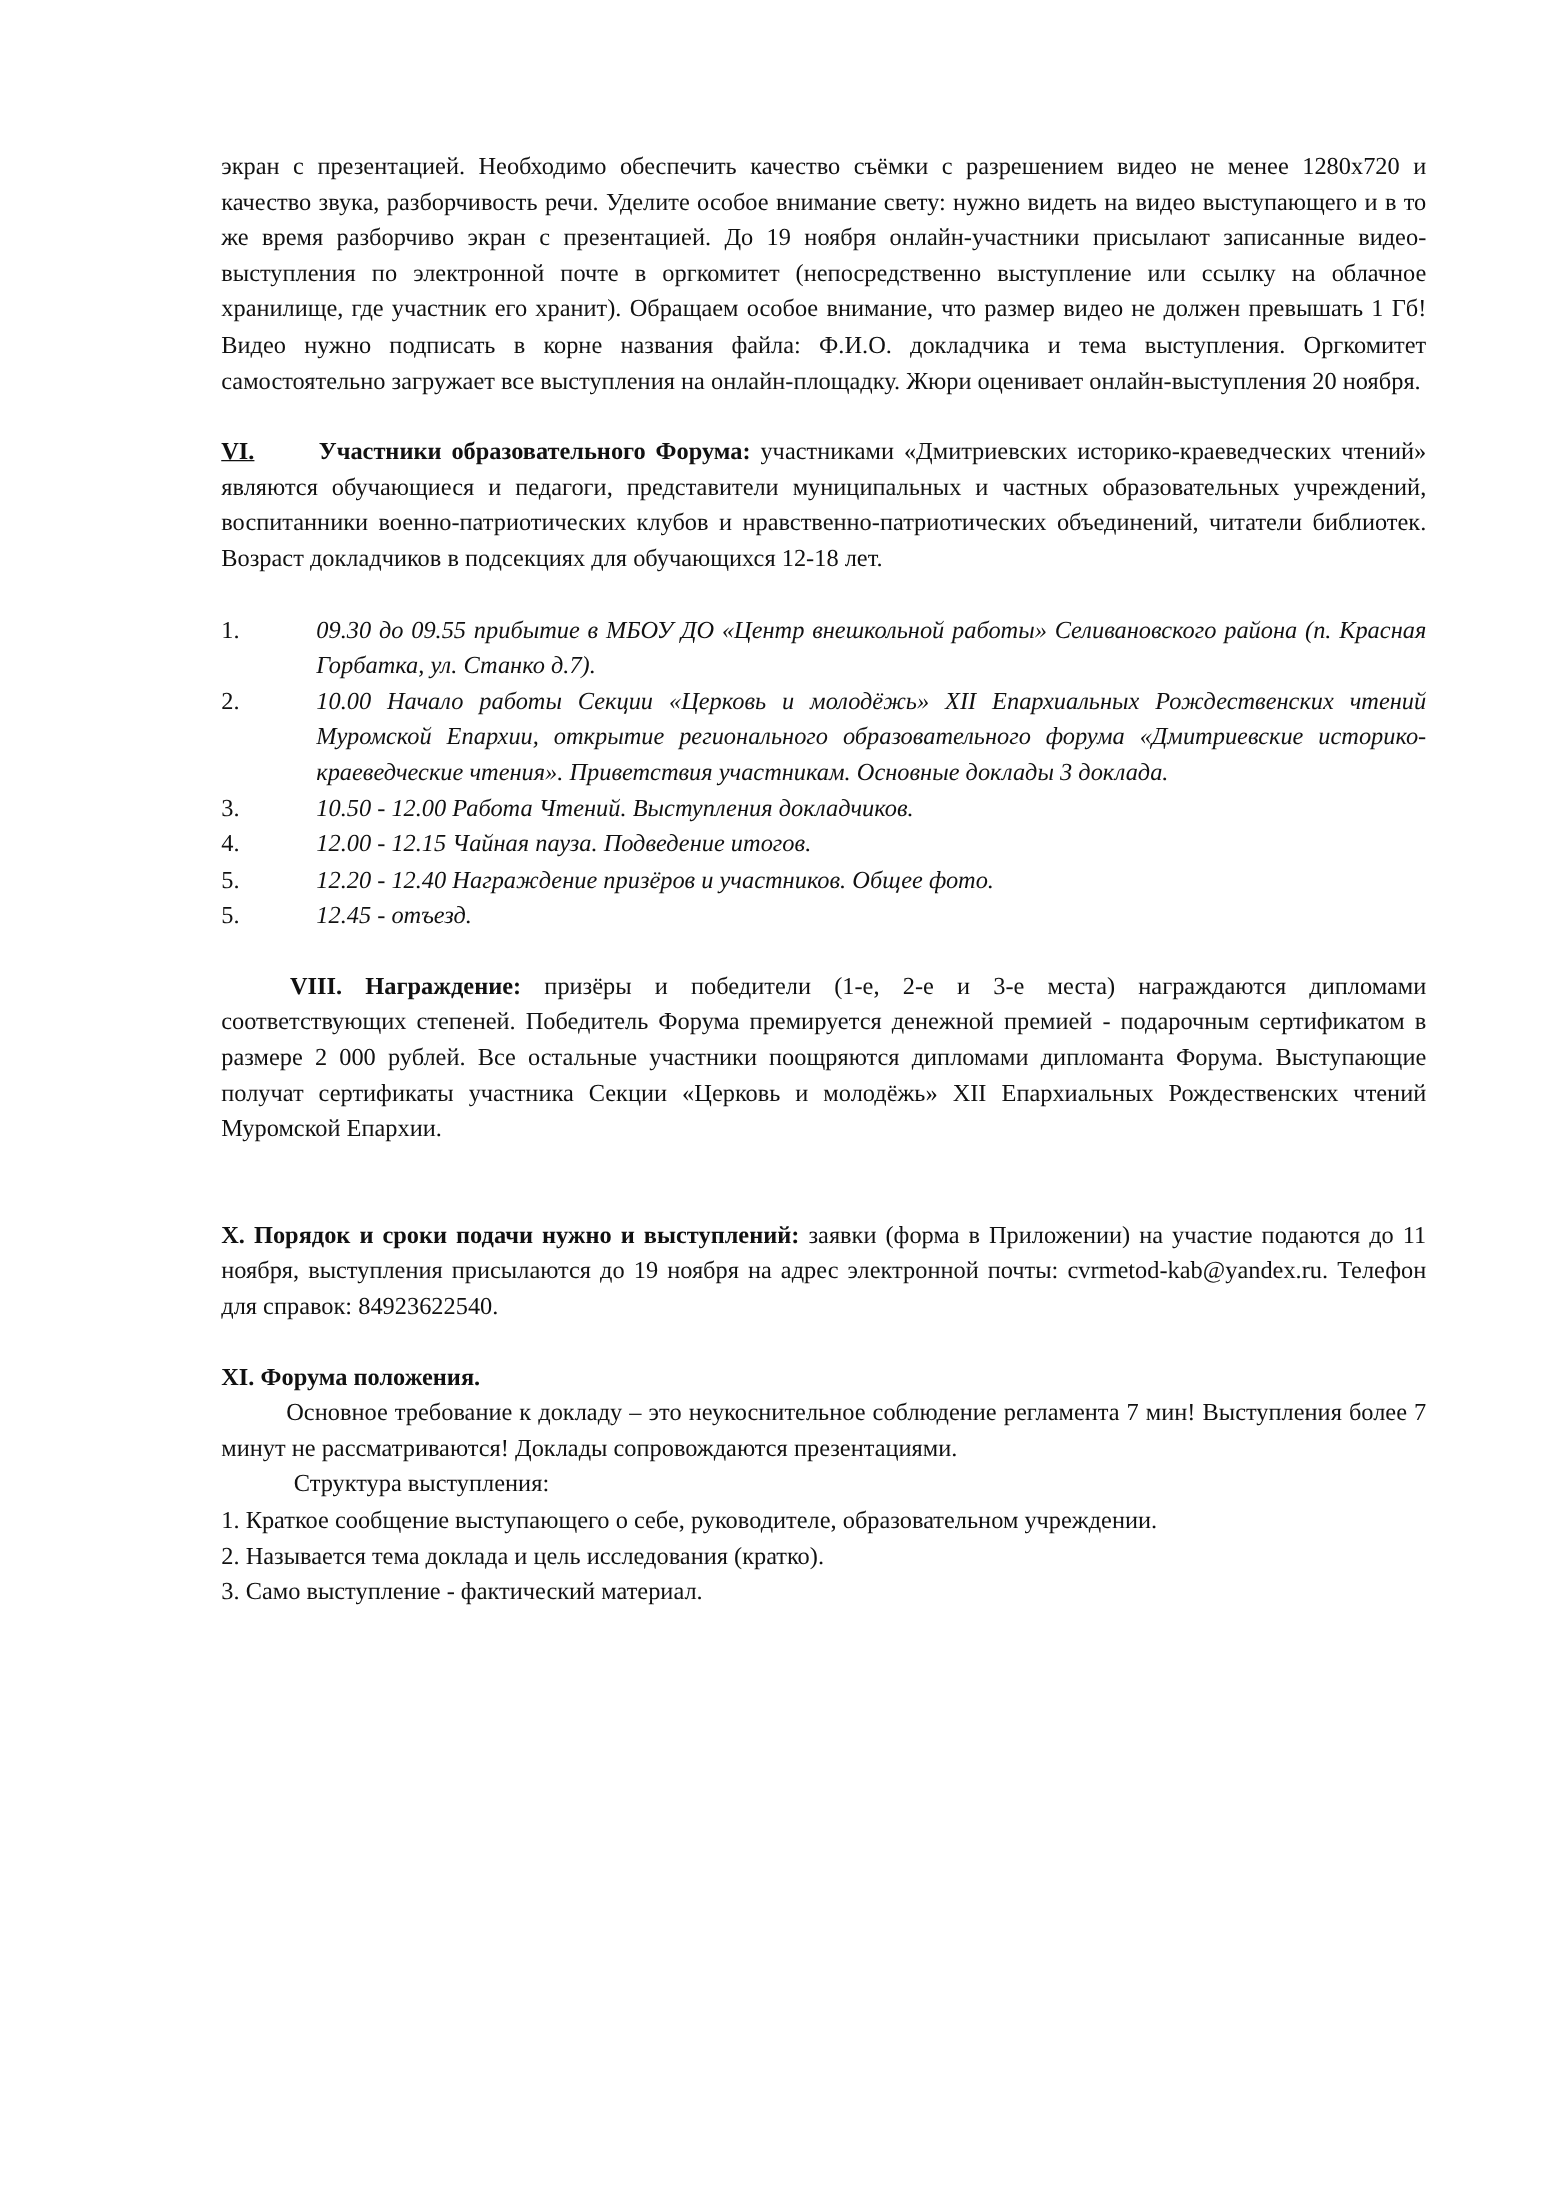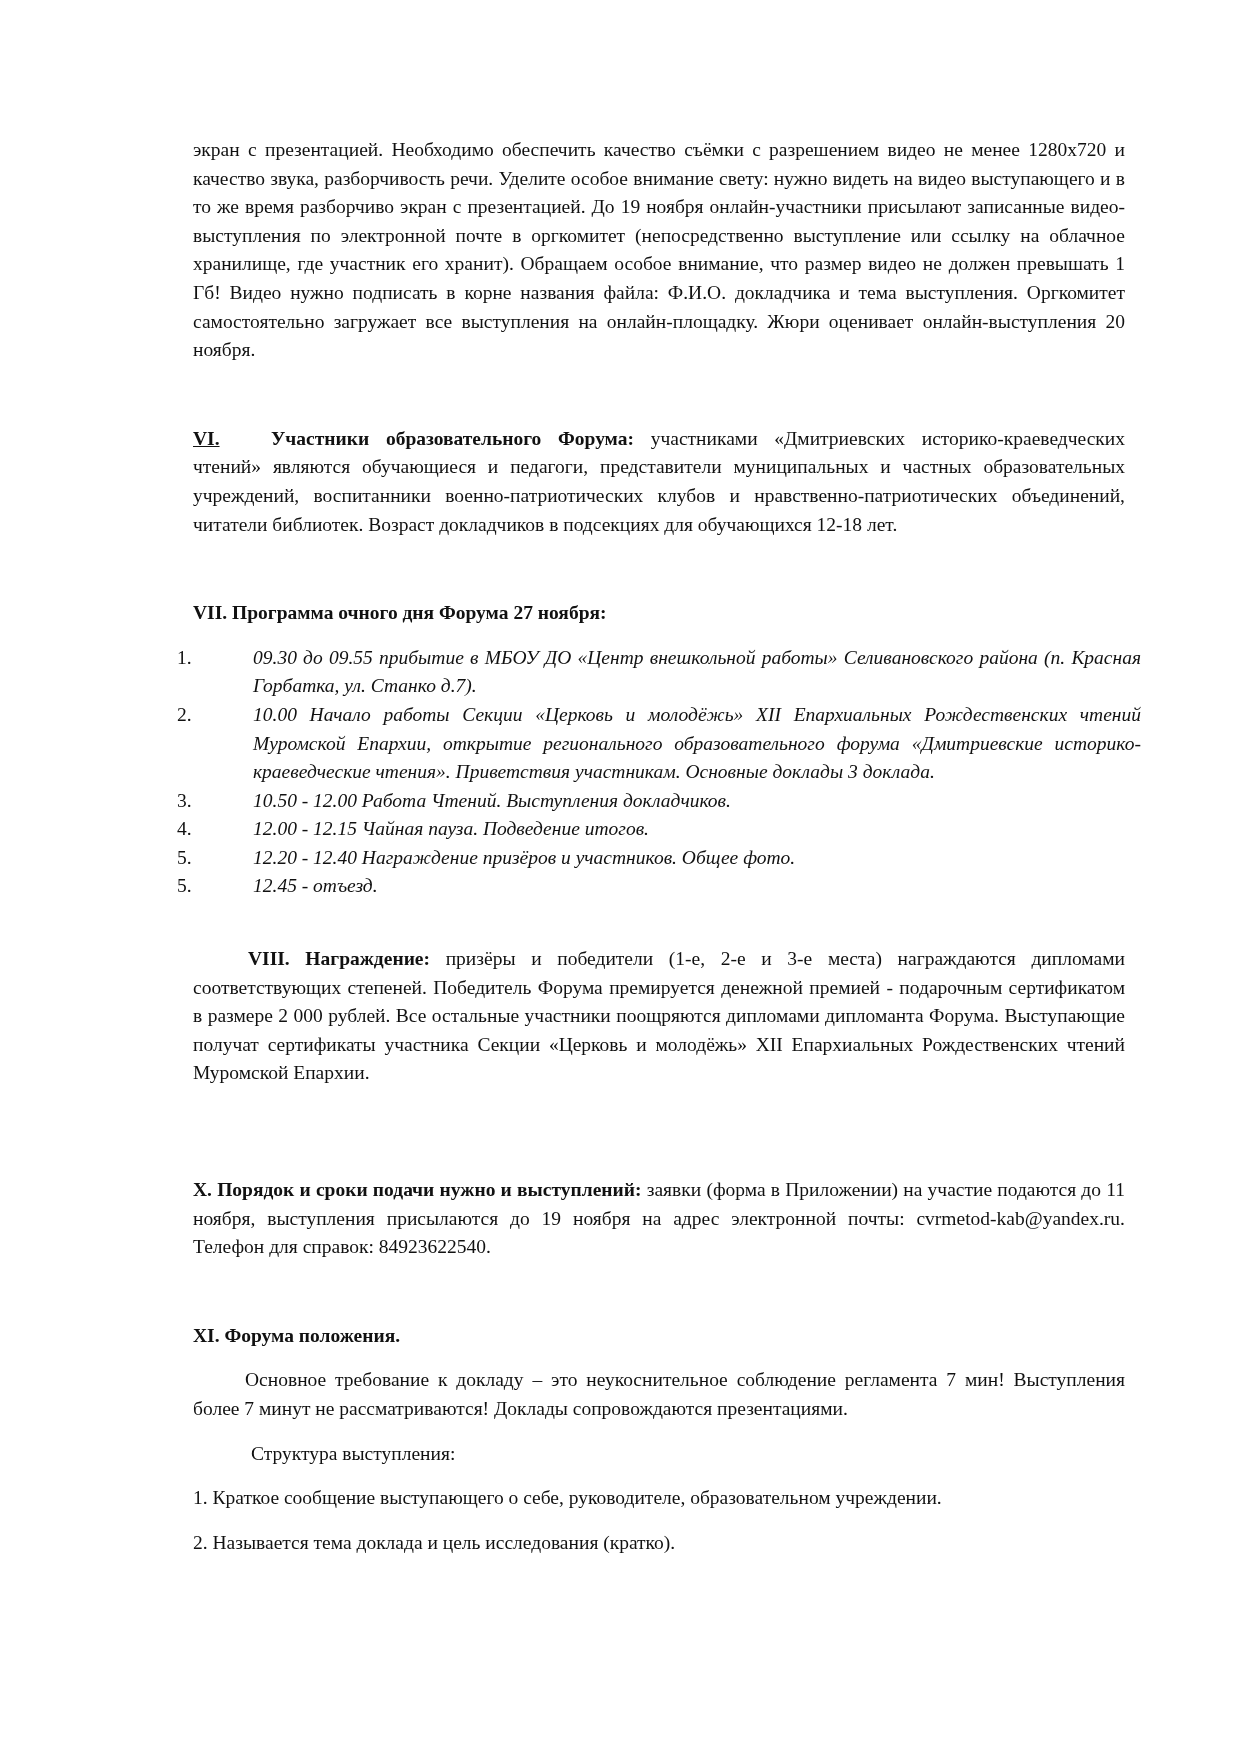--- a/index.html
+++ b/index.html
@@ -1,41 +1,40 @@
 <!DOCTYPE html>
 <html><head>
 <meta charset="utf-8">
 <style>
   html, body { margin: 0; padding: 0; background: #ffffff; }
   body { width: 1241px; height: 1754px; position: relative; overflow: hidden;
          font-family: "Liberation Serif", "DejaVu Serif", serif; color: #111; }
   .page { position: absolute; left: 177px; top: 120px; width: 964px;
           font-size: 19.5px; line-height: 28.6px; }
-  p { margin: 16px; text-align: justify; }
+  p { margin: 0; text-align: justify; }
   .gap { height: 28px; }
   b { font-weight: bold; }
   .sec-num { display: inline-block; width: 78px; font-weight: bold; text-decoration: underline; }
   .item { display: flex; text-align: left; }
   .item .n { width: 76px; flex: none; }
   .item .t { flex: 1; text-align: justify; font-style: italic; }
   .item .t.last { text-align-last: left; }
   .indent { text-indent: 55px; }
 </style>
 </head>
 <body>
 
 <div class="page">
 
   <p>экран с презентацией. Необходимо обеспечить качество съёмки с разрешением видео не менее 1280х720 и качество звука, разборчивость речи. Уделите особое внимание свету: нужно видеть на видео выступающего и в то же время разборчиво экран с презентацией. До 19 ноября онлайн-участники присылают записанные видео-выступления по электронной почте в оргкомитет (непосредственно выступление или ссылку на облачное хранилище, где участник его хранит). Обращаем особое внимание, что размер видео не должен превышать 1 Гб! Видео нужно подписать в корне названия файла: Ф.И.О. докладчика и тема выступления. Оргкомитет самостоятельно загружает все выступления на онлайн-площадку. Жюри оценивает онлайн-выступления 20 ноября.</p>
   <div class="gap"></div>
 
   <p><span class="sec-num">VI.</span><b>Участники образовательного Форума:</b><span> участниками «Дмитриевских историко-краеведческих чтений» являются обучающиеся и педагоги, представители муниципальных и частных образовательных учреждений, воспитанники военно-патриотических клубов и нравственно-патриотических объединений, читатели библиотек. Возраст докладчиков в подсекциях для обучающихся 12-18 лет.</span></p>
   <div class="gap"></div>
 
-  <p><b>VII. Программа очного дня Форума 27 ноября:</b></p>
   <div>
     <div class="item">
         <span class="n">1.</span>
         <span class="t last">09.30 до 09.55 прибытие в  МБОУ ДО «Центр внешкольной работы» Селивановского района (п.  Красная Горбатка, ул.  Станко д.7).</span>
       </div>
   </div>
   <div id="prog-rest">
       <div class="item">
         <span class="n">2.</span>
         <span class="t last">10.00 Начало работы Секции «Церковь и молодёжь» XII Епархиальных Рождественских чтений Муромской Епархии, открытие регионального образовательного форума «Дмитриевские историко-краеведческие чтения». Приветствия  участникам. Основные доклады 3 доклада.</span>
@@ -65,13 +64,14 @@
   <div class="gap"></div>
 
   <p><b>X. Порядок и сроки подачи нужно и выступлений:</b><span> заявки (форма в Приложении) на участие подаются до 11 ноября, выступления присылаются до 19 ноября на адрес электронной почты: cvrmetod-kab@yandex.ru. Телефон для справок: 84923622540.</span></p>
   <div class="gap"></div>
 
   <p><b>XI.  Форума положения.</b></p>
   <p class="indent" style="text-indent:52px">Основное требование к докладу – это неукоснительное соблюдение регламента 7 мин! Выступления более 7 минут не рассматриваются! Доклады сопровождаются презентациями.</p>
   <p class="indent" style="text-indent:58px">Структура выступления:</p>
   <p>1. Краткое сообщение выступающего о себе, руководителе, образовательном учреждении.</p>
   <p>2. Называется тема доклада и цель исследования (кратко).</p>
+  <p>3. Само выступление - фактический материал.</p>
 </div>
 
 </body></html>

